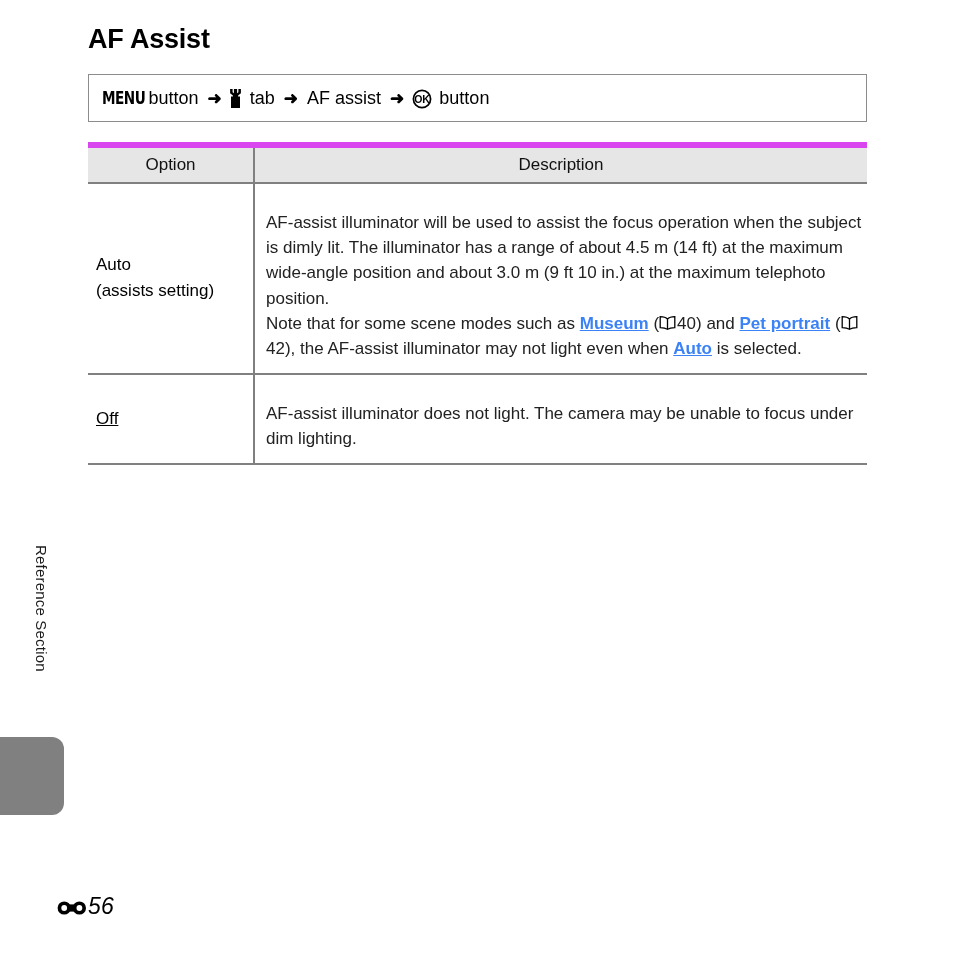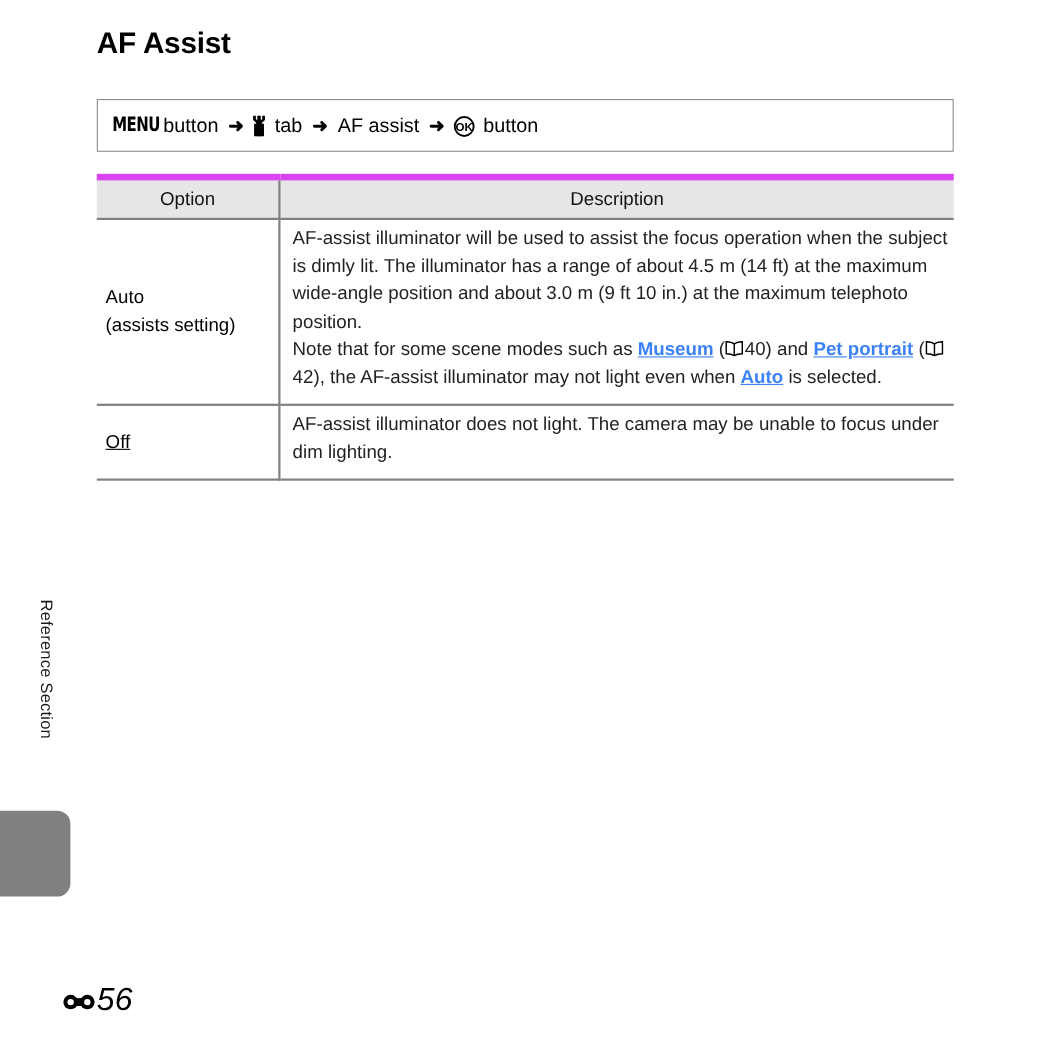--- a/index.html
+++ b/index.html
@@ -54,21 +54,21 @@
     font-weight: bold;
     letter-spacing: -0.2px;
     margin: 0;
     padding-top: 24px;
     line-height: 1.15;
     color: #000;
   }
 
   
   .path-box {
-    margin-top: 35px;
+    margin-top: 19px;
     border: 1px solid #8c8c8c;
     height: 48px;
     box-sizing: border-box;
     display: flex;
     align-items: center;
     padding-left: 13px;
     width: 779px;
   }
   .path-line {
     font-size: 18px;
@@ -172,21 +172,21 @@
     line-height: 1.48;
     color: #222;
   }
   .opt-table tbody td.cell-option {
     border-right: 2px solid #808080;
     padding: 10px 8px 12px 8px;
     font-size: 17px;
     color: #000;
   }
   .opt-table tbody td.cell-desc {
-    padding: 4px 4px 12px 11px;
+    padding: 26px 4px 12px 11px;
   }
 
   
   .cell-option.v-center {
     vertical-align: middle;
     padding-top: 0;
     padding-bottom: 0;
   }
   .cell-option.v-mid-off {
     vertical-align: middle;
@@ -209,21 +209,21 @@
     align-items: center;
   }
   .ref-symbol {
     display: inline-block;
     width: 30px;
     height: 20px;
     position: relative;
     top: 1px;
   }
   .page-num {
-    font-size: 29px;
+    font-size: 23px;
     font-style: italic;
     font-weight: normal;
     color: #000;
     margin-left: 1px;
     letter-spacing: 0.3px;
   }
 </style>
 </head>
 <body>
 

